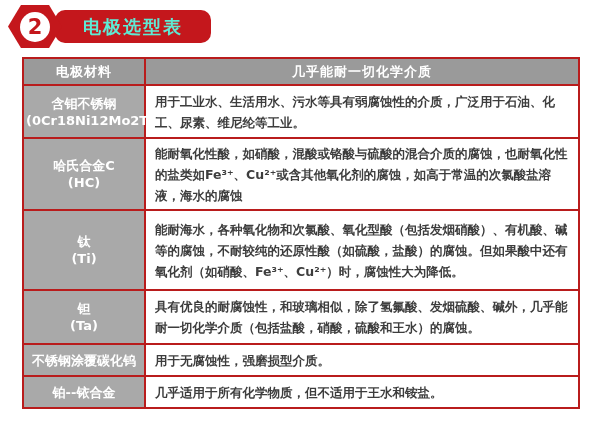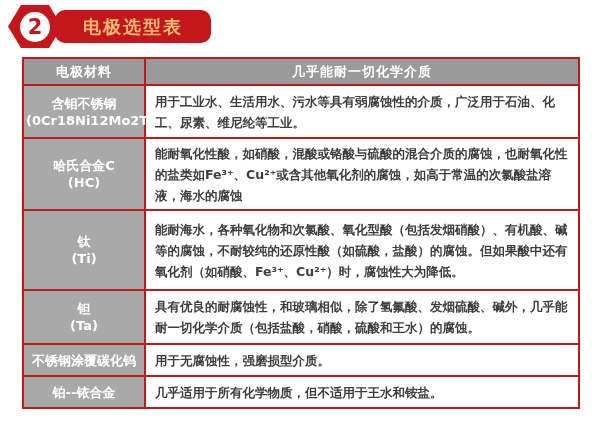--- a/index.html
+++ b/index.html
@@ -29,21 +29,21 @@
     font-weight: bold;
     font-size: 21px;
     line-height: 30px;
     text-align: center;
   }
   .title-pill {
     position: absolute; left: 55px; top: 10px;
     width: 156px; height: 33px;
     background: #c4171c;
     border-radius: 10px;
-    color: #fdba74;
+    color: #5eead4;
     font-size: 18px;
     font-weight: bold;
     letter-spacing: 2px;
     display: flex; align-items: center; justify-content: center;
     z-index: 1;
   }
 
   
   table.etable {
     position: absolute; left: 22px; top: 57px;

